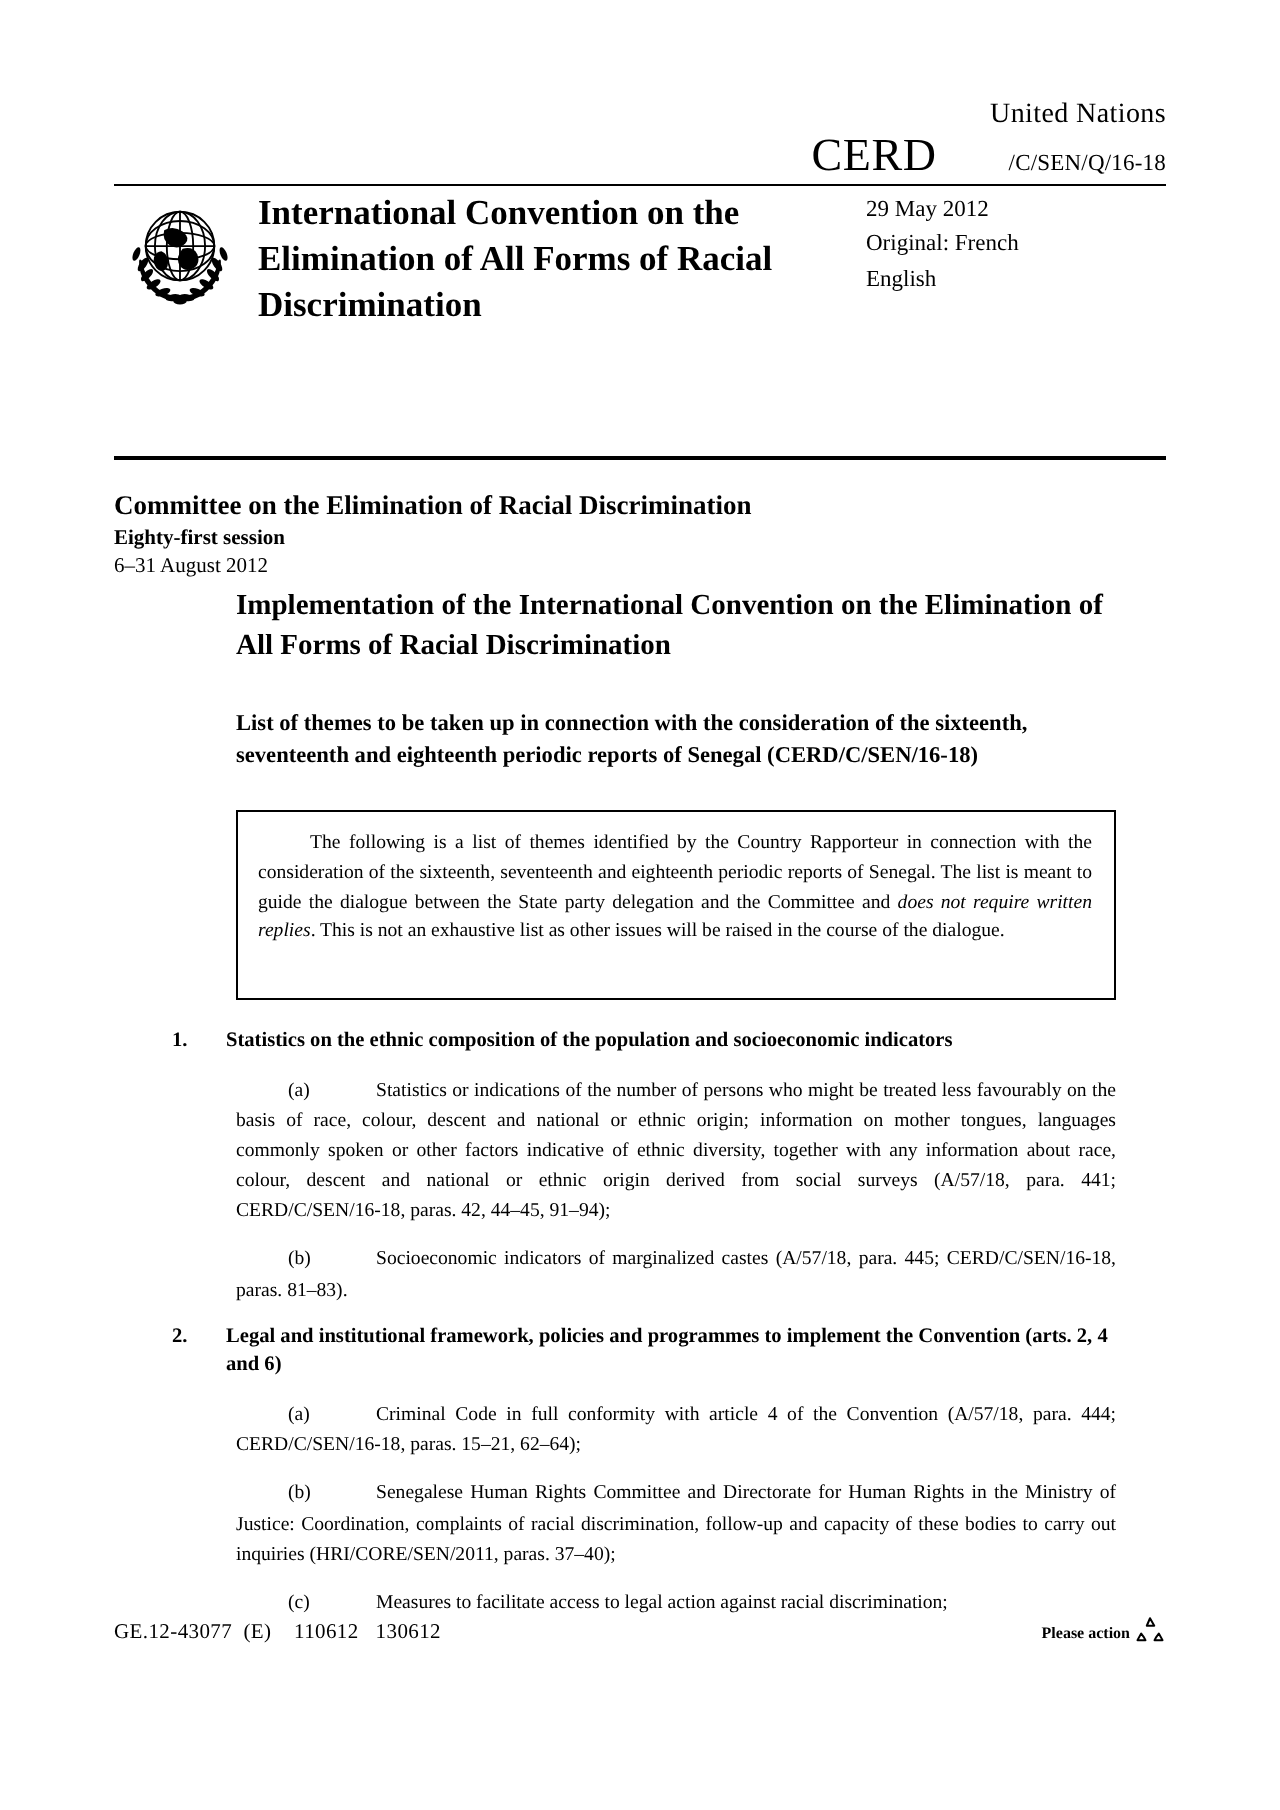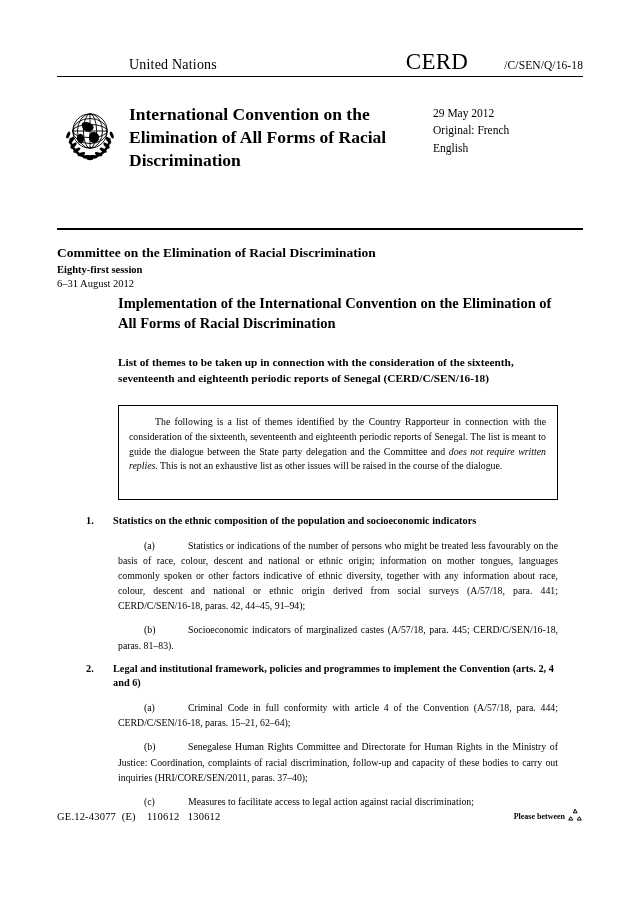--- a/index.html
+++ b/index.html
@@ -32,20 +32,21 @@
     position: absolute;
     left: 57px;
     top: 50px;
     width: 526px;
   }
   .mast-top {
     display: flex;
     align-items: flex-end;
     justify-content: space-between;
     padding-bottom: 2px;
+    flex-direction: column;
   }
   .un-name {
     font-size: 14px;
     letter-spacing: .2px;
     padding-left: 72px;
   }
   .doc-symbol {
     font-size: 23px;
     letter-spacing: .3px;
     line-height: 1;
@@ -57,21 +58,21 @@
     margin-left: 36px;
   }
   .rule-thin {
     border-top: 1.6px solid #000;
     width: 100%;
     margin-top: 1px;
   }
   .mast-body {
     display: flex;
     align-items: flex-start;
-    margin-top: 24px;
+    margin-top: 0;
   }
   .emblem {
     width: 66px;
     height: 66px;
     flex: 0 0 66px;
     margin-right: 6px;
     margin-top: 1px;
   }
   .conv-title {
     flex: 1 1 auto;
@@ -320,21 +321,21 @@
         <div class="para">
           <span class="lbl">(c)</span><span class="gap"></span><span>Measures to facilitate access to legal action against racial discrimination;</span>
         </div>
       </div>
 
     </div>
 
     <div class="footer">
       <div class="job-no">GE.12-43077  (E)    110612   130612</div>
       <div class="recycle">
-        <span>Please between</span>
+        <span>Please action</span>
         <span class="recycle-glyph">
           <svg viewBox="0 0 24 24" width="16" height="16" aria-hidden="true">
             <g fill="none" stroke="#000" stroke-width="1.5" stroke-linejoin="round">
               <path d="M12 3.2 L15.2 8.8 L12.6 8.8 L9.6 8.8 Z"></path>
               <path d="M5.4 14.6 L2.6 19.6 L8.6 19.6 L7.2 17.1 Z"></path>
               <path d="M18.6 14.6 L21.4 19.6 L15.4 19.6 L16.8 17.1 Z"></path>
             </g>
           </svg>
         </span>
       </div>

